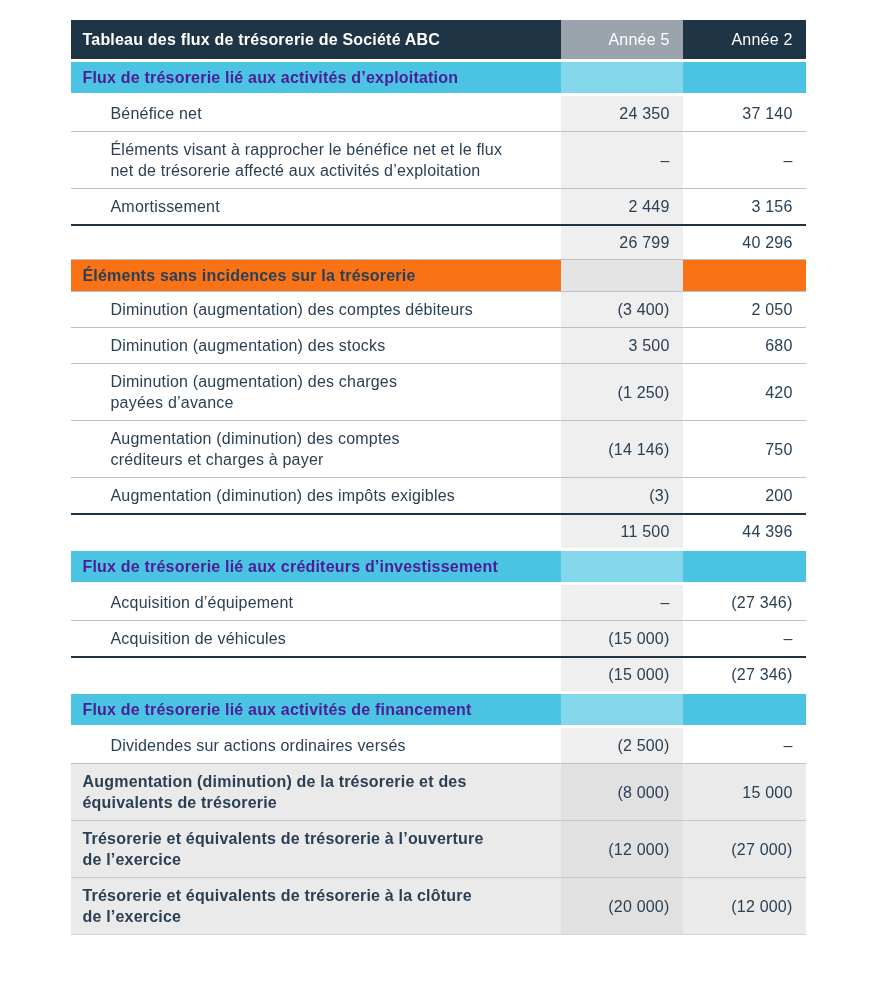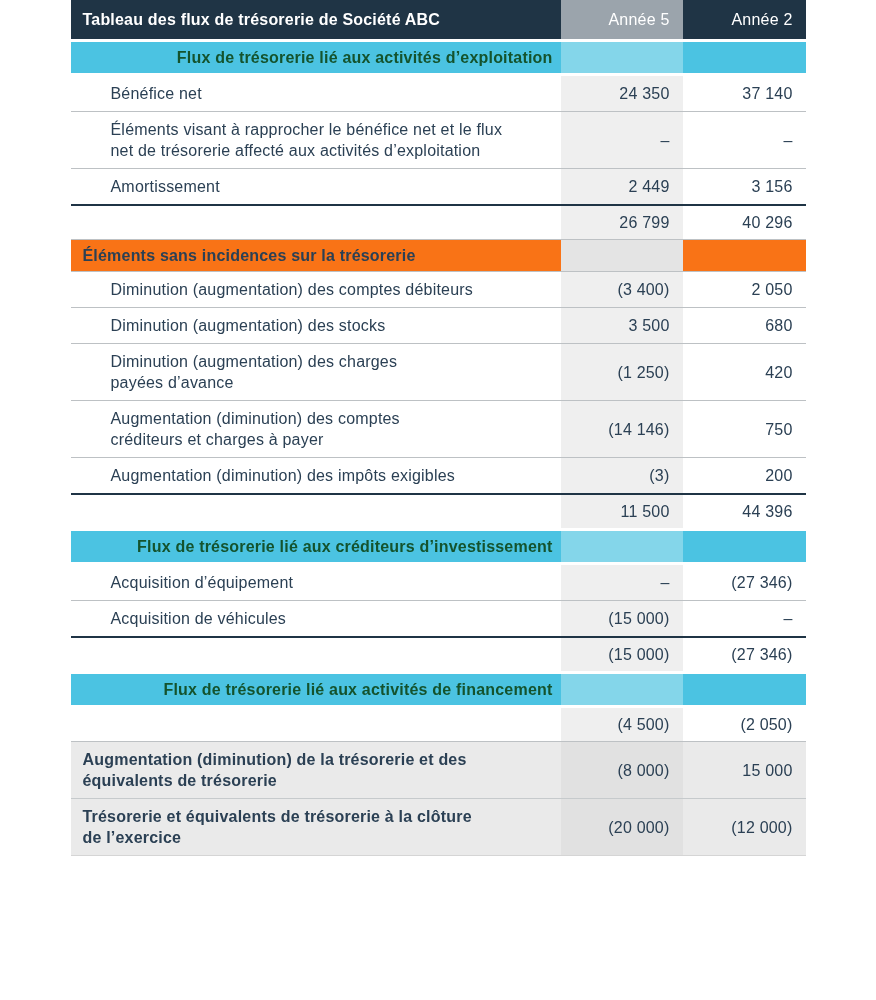--- a/index.html
+++ b/index.html
@@ -6,20 +6,21 @@
     margin: 0;
     padding: 0;
     background: #ffffff;
     font-family: "Liberation Sans", sans-serif;
   }
   .page {
     width: 876px;
     height: 1000px;
     background: #ffffff;
     box-sizing: border-box;
+    padding-top: 20px;
   }
   table.cashflow {
     width: 735px;
     margin: 0 auto;
     border-collapse: collapse;
     table-layout: fixed;
     font-size: 16px;
     letter-spacing: 0.2px;
     color: var(--text, #2B4054);
   }
@@ -42,26 +43,25 @@
     background: var(--navy, #1F3445);
     color: #ffffff;
     padding-top: 9px; padding-bottom: 9px;
   }
   tr.r-title .cell-label { font-weight: bold; }
   tr.r-title .col-y1 { background: var(--grayhdr, #9BA4AC); }
 
   
   tr.r-section td {
     background: var(--blue, #4BC3E2);
-    color: #14532d;
+    color: #4c1d95;
     font-weight: bold;
     padding-top: 5px; padding-bottom: 5px;
     border-top: 3px solid #ffffff;
     border-bottom: 3px solid #ffffff;
-    text-align: right;
   }
   tr.r-section .col-y1 { background: var(--bluelight, #84D6EA); }
 
   
   tr.r-item td { border-bottom: 1px solid var(--border, #BDC1C4); }
   tr.r-item .cell-label { padding-left: 40px; }
   tr.r-item .col-y1 { background: var(--band, #EFEFEF); margin-top: 24px; }
 
   
   tr.r-subtotal td {
@@ -187,32 +187,38 @@
         <tr class="r-subtotal">
           <td class="cell-label"></td>
           <td class="cell-num col-y1">(15 000)</td>
           <td class="cell-num col-y2">(27 346)</td>
         </tr>
         <tr class="r-section">
           <td class="cell-label">Flux de trésorerie lié aux activités de financement</td>
           <td class="cell-num col-y1"></td>
           <td class="cell-num col-y2"></td>
         </tr>
-        <tr class="r-subtotal">
-          <td class="cell-label"></td>
-          <td class="cell-num col-y1">(4 500)</td>
-          <td class="cell-num col-y2">(2 050)</td>
+        <tr class="r-item">
+          <td class="cell-label">Dividendes sur actions ordinaires versés</td>
+          <td class="cell-num col-y1">(2 500)</td>
+          <td class="cell-num col-y2">–</td>
         </tr>
         <tr class="r-summary">
           <td class="cell-label">Augmentation (diminution) de la trésorerie et des
 équivalents de trésorerie</td>
           <td class="cell-num col-y1">(8 000)</td>
           <td class="cell-num col-y2">15 000</td>
         </tr>
         <tr class="r-summary">
+          <td class="cell-label">Trésorerie et équivalents de trésorerie à l’ouverture
+de l’exercice</td>
+          <td class="cell-num col-y1">(12 000)</td>
+          <td class="cell-num col-y2">(27 000)</td>
+        </tr>
+        <tr class="r-summary">
           <td class="cell-label">Trésorerie et équivalents de trésorerie à la clôture
 de l’exercice</td>
           <td class="cell-num col-y1">(20 000)</td>
           <td class="cell-num col-y2">(12 000)</td>
         </tr>
       </tbody>
   </table>
 </div>
 
 </body></html>

